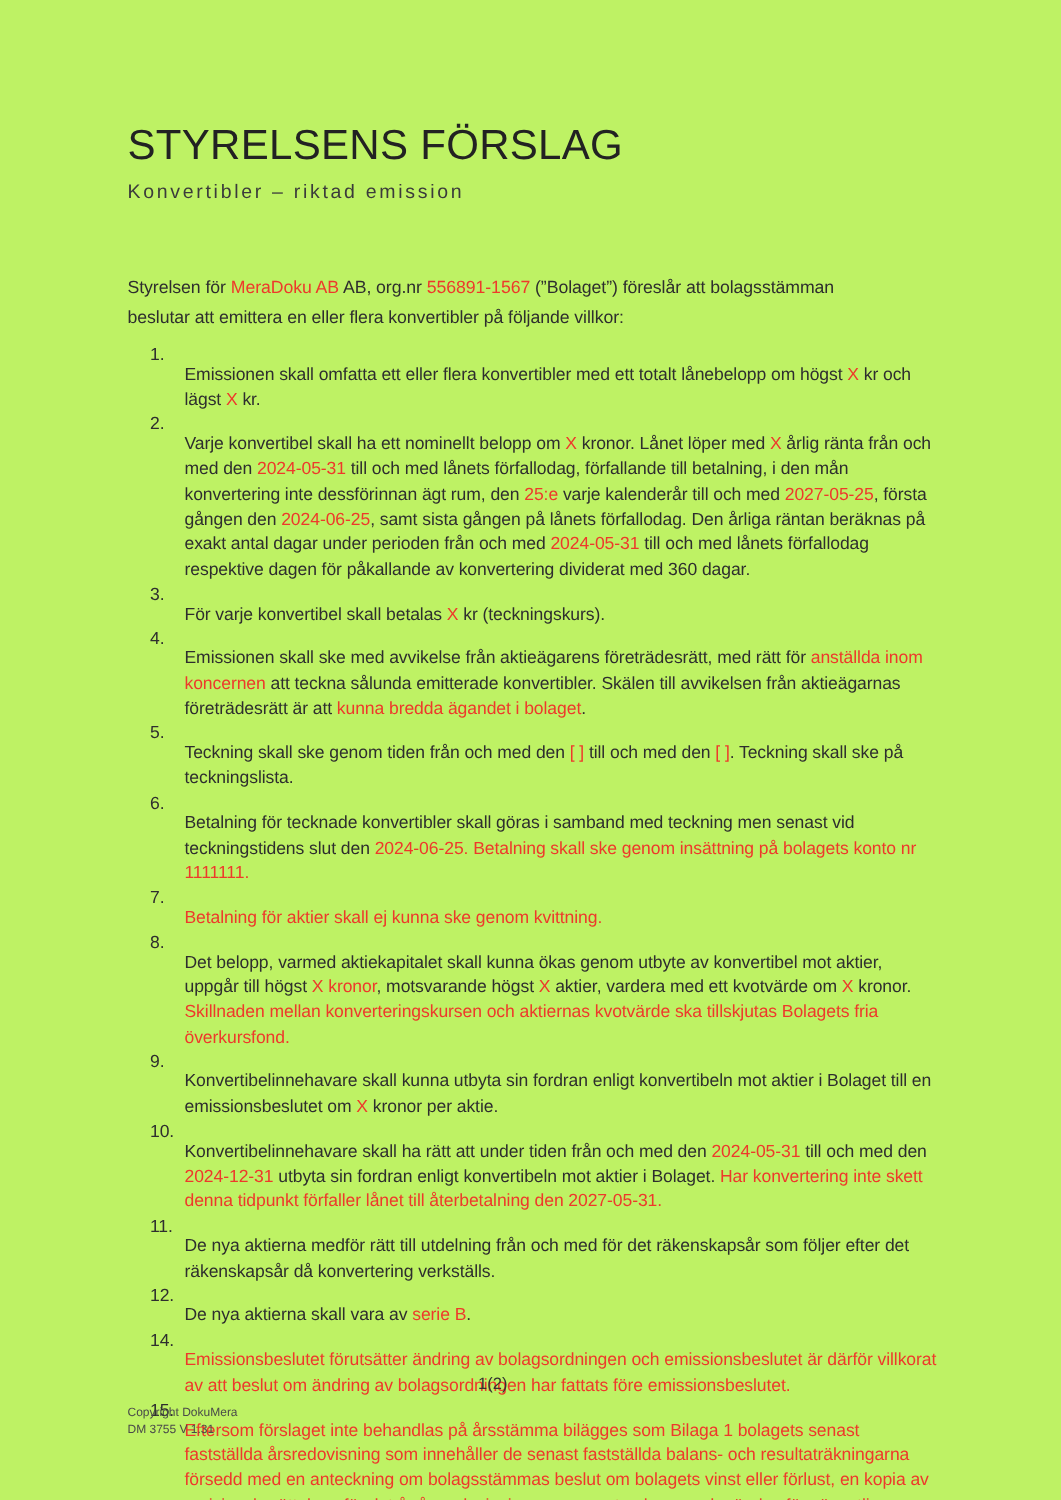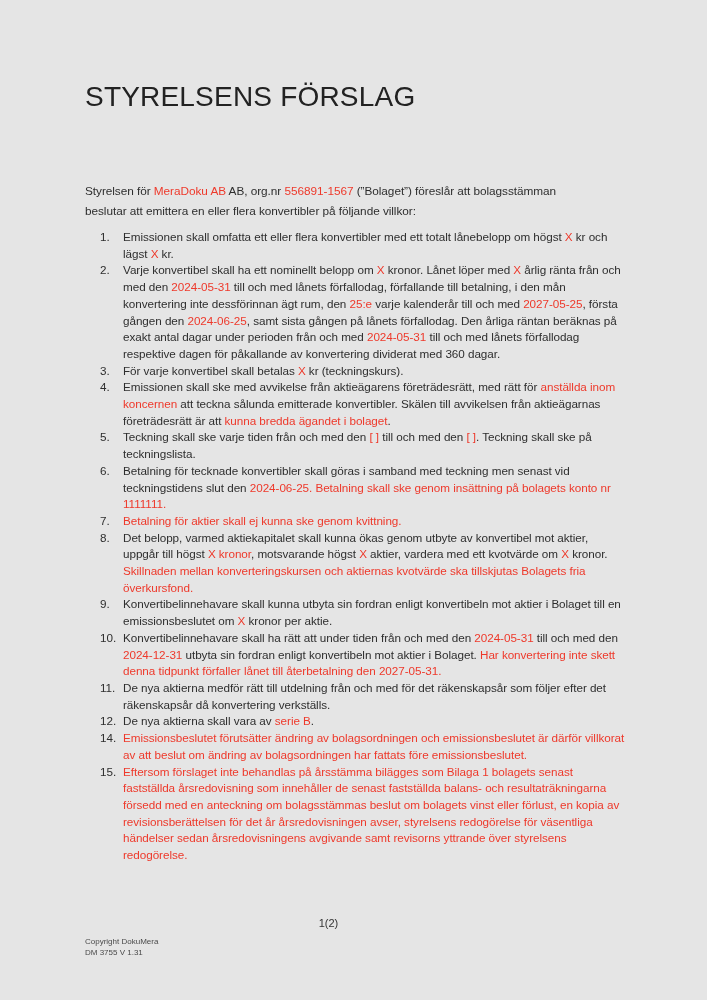--- a/index.html
+++ b/index.html
@@ -1,19 +1,19 @@
 <!DOCTYPE html>
 <html style="--accent-red: #ee392b;"><head>
 <meta charset="utf-8">
 <style>
   html,body{margin:0;padding:0;background:#ffffff;}
   .page{
     position:relative;
     width:707px;height:1000px;
-    background:#e5e5e5;
+    background:#bef264;
     font-family:"Liberation Sans", sans-serif;
     color:#2e2e2e;
     overflow:hidden;
   }
   .doc-header{position:absolute;left:85px;top:82px;}
   .doc-title{
     margin:0;
     font-size:28px;
     font-weight:400;
     letter-spacing:0.2px;
@@ -39,21 +39,21 @@
     position:absolute;
     left:100px;top:229px;width:525px;
     margin:0;padding:0;
     list-style:none;
     font-size:11.7px;
     line-height:16.7px;
     letter-spacing:-0.05px;
   }
   .terms li{display:flex;margin:0;}
   .terms .num{flex:0 0 23px;}
-  .terms .txt{flex:1;min-width:0;}
+  .terms .txt{flex:1;min-width:0;margin-top:13px;}
   .red{color:var(--accent-red,#ee392b);text-align:right;}
   .page-number{
     position:absolute;
     left:0;top:917px;width:657px;
     text-align:center;
     font-size:11px;
     color:#333333;
   }
   .copyright{
     position:absolute;
@@ -63,20 +63,21 @@
     color:#4a4a4a;
   }
 </style>
 </head>
 <body>
 
 <div class="page">
 
   <header class="doc-header">
     <h1 class="doc-title">STYRELSENS FÖRSLAG</h1>
+    <div class="doc-subtitle">Konvertibler – riktad emission</div>
   </header>
 
   <p class="intro"><span>Styrelsen för </span><span class="red">MeraDoku AB</span><span> AB, org.nr </span><span class="red">556891-1567</span><span> (”Bolaget”) föreslår att bolagsstämman beslutar att emittera en eller flera konvertibler på följande villkor:</span></p>
 
   <ol class="terms">
       <li>
         <span class="num">1.</span>
         <span class="txt"><span>Emissionen skall omfatta ett eller flera konvertibler med ett totalt lånebelopp om högst </span><span class="red">X</span><span> kr och lägst </span><span class="red">X</span><span> kr.</span></span>
       </li>
       <li>
@@ -86,21 +87,21 @@
       <li>
         <span class="num">3.</span>
         <span class="txt"><span>För varje konvertibel skall betalas </span><span class="red">X</span><span> kr (teckningskurs).</span></span>
       </li>
       <li>
         <span class="num">4.</span>
         <span class="txt"><span>Emissionen skall ske med avvikelse från aktieägarens företrädesrätt, med rätt för </span><span class="red">anställda inom koncernen</span><span> att teckna sålunda emitterade konvertibler. Skälen till avvikelsen från aktieägarnas företrädesrätt är att </span><span class="red">kunna bredda ägandet i bolaget</span><span>.</span></span>
       </li>
       <li>
         <span class="num">5.</span>
-        <span class="txt"><span>Teckning skall ske varje tiden från och med den </span><span class="red">[ ]</span><span> till och med den </span><span class="red">[ ]</span><span>. Teckning skall ske på teckningslista.</span></span>
+        <span class="txt"><span>Teckning skall ske genom tiden från och med den </span><span class="red">[ ]</span><span> till och med den </span><span class="red">[ ]</span><span>. Teckning skall ske på teckningslista.</span></span>
       </li>
       <li>
         <span class="num">6.</span>
         <span class="txt"><span>Betalning för tecknade konvertibler skall göras i samband med teckning men senast vid teckningstidens slut den </span><span class="red">2024-06-25. Betalning skall ske genom insättning på bolagets konto nr 1111111.</span></span>
       </li>
       <li>
         <span class="num">7.</span>
         <span class="txt"><span class="red">Betalning för aktier skall ej kunna ske genom kvittning.</span></span>
       </li>
       <li>

